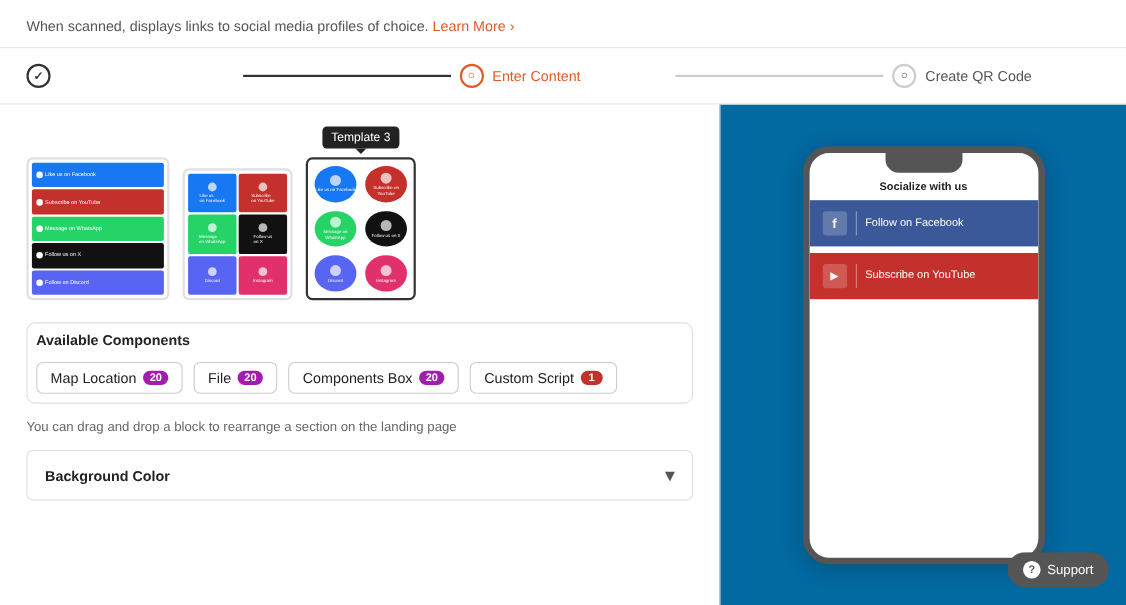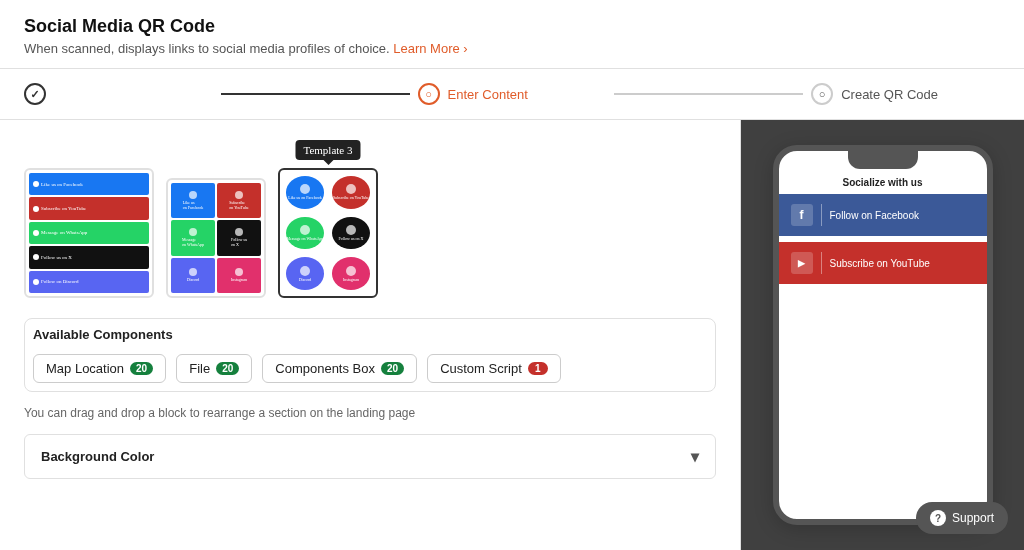--- a/index.html
+++ b/index.html
@@ -106,21 +106,20 @@
       color: #222;
       margin-bottom: 14px;
     }
 
     
     .template-selector {
       display: flex;
       gap: 12px;
       margin-bottom: 20px;
       align-items: flex-end;
-      font-family: Liberation Serif, serif;
     }
     .template-card {
       border: 2px solid #e0e0e0;
       border-radius: 6px;
       overflow: hidden;
       cursor: pointer;
       position: relative;
       background: #fff;
     }
     .template-card.selected {
@@ -216,21 +215,21 @@
       gap: 6px;
       border: 1px solid #ccc;
       border-radius: 6px;
       padding: 6px 12px;
       font-size: 13px;
       background: #fff;
       cursor: pointer;
       color: #222;
     }
     .component-badge {
-      background: #15803d;
+      background: #a21caf;
       color: #fff;
       border-radius: 10px;
       font-size: 10px;
       font-weight: 700;
       padding: 1px 6px;
       min-width: 20px;
       text-align: center;
     }
     .component-badge.red { background: #c4302b; }
 
@@ -255,22 +254,22 @@
       color: #222;
       cursor: pointer;
     }
     .accordion-arrow {
       font-size: 16px;
       color: #555;
     }
 
     
     .right-panel {
-      width: 284px;
-      background: #404040;
+      width: 370px;
+      background: #0369a1;
       display: flex;
       align-items: center;
       justify-content: center;
       padding: 16px;
       border-left: 1px solid #e0e0e0;
     }
 
     .phone-mockup {
       width: 220px;
       height: 380px;
@@ -406,21 +405,20 @@
       justify-content: center;
       font-size: 4px;
       color: #fff;
       gap: 1px;
     }
   </style>
 </head>
 <body>
 
 <div class="header">
-  <div class="header-title">Social Media QR Code</div>
   <div class="header-subtitle">
     <span>When scanned, displays links to social media profiles of choice.</span>
     <a href="#">Learn More</a>
   </div>
 </div>
 
 <div class="steps-bar">
   <div class="step done">
     <div class="step-icon">
       <span>✓</span>

